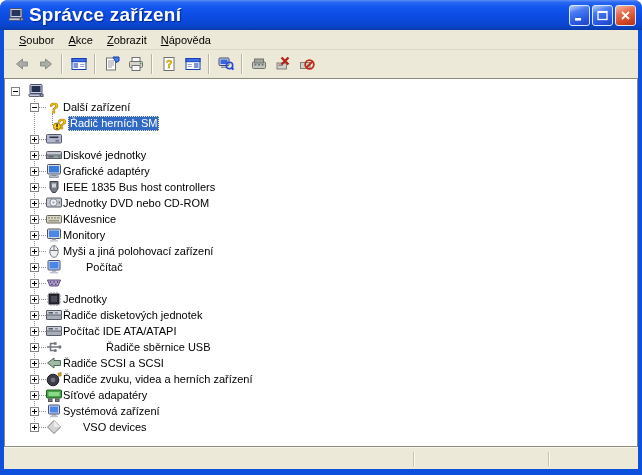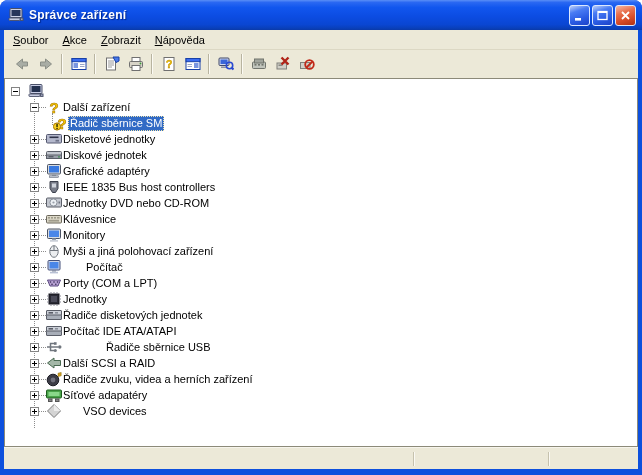--- a/index.html
+++ b/index.html
@@ -4,30 +4,30 @@
 <style>
   html,body{margin:0;padding:0;background:#fff;}
   body{width:642px;height:475px;overflow:hidden;font-family:"Liberation Sans",sans-serif;-webkit-font-smoothing:none;}
   .window{position:relative;width:642px;height:475px;background:#0d50dd;border-radius:8px 8px 0 0;box-sizing:border-box;}
 
   
   .titlebar{position:absolute;top:0;left:0;right:0;height:30px;border-radius:8px 8px 0 0;
     background:linear-gradient(180deg,#5a8ef6 0%,#2a68f2 8%,#1156ee 25%,#0c4ce2 55%,#0a46d2 82%,#0940bc 93%,#0a3aa8 100%);
     display:flex;align-items:center;padding:0 6px 0 8px;box-sizing:border-box;}
   .app-icon{width:16px;height:16px;display:inline-block;}
-  .title-text{color:#fff;font-weight:bold;font-size:12px;letter-spacing:.2px;text-shadow:1px 1px 1px #00268a;flex:1;margin-left:5px;white-space:nowrap;}
+  .title-text{color:#fff;font-weight:bold;font-size:19px;letter-spacing:.2px;text-shadow:1px 1px 1px #00268a;flex:1;margin-left:5px;white-space:nowrap;}
   .controls{display:flex;gap:2px;}
   .ctl{width:21px;height:21px;border:1px solid #dce8ff;border-radius:3px;padding:0;margin:0;
     display:flex;align-items:center;justify-content:center;box-sizing:border-box;cursor:default;}
   .ctl.minb,.ctl.maxb{background:linear-gradient(160deg,#bccff8 0%,#4a7cf4 30%,#2b5ce4 65%,#1d43c8 100%);}
   .ctl.closeb{background:linear-gradient(160deg,#f6b8a4 0%,#e8704e 35%,#d94e2a 65%,#b03214 100%);}
 
   
   .menubar{position:absolute;top:30px;left:4px;right:4px;height:20px;background:#ECE9D8;
-    display:flex;align-items:center;font-size:11px;color:#000;padding-left:2px;box-sizing:border-box;
+    display:flex;align-items:center;font-size:11px;color:#000;padding-left:8px;box-sizing:border-box;
     border-bottom:1px solid #dcd8c4;}
   .menu-item{padding:2px 7px;white-space:nowrap;}
 
   
   .toolbar{position:absolute;top:50px;left:4px;right:4px;height:28px;background:#ECE9D8;
     display:flex;align-items:center;padding-left:6px;box-sizing:border-box;}
   .tb-btn{width:24px;height:22px;background:transparent;border:0;padding:0;margin:0;
     display:flex;align-items:center;justify-content:center;}
   .tb-btn span{width:16px;height:16px;display:block;}
   .tb-sep{width:0;height:20px;border-left:1px solid #b8b4a0;border-right:1px solid #fbfaf4;margin:0 4px 0 3px;}
@@ -217,46 +217,45 @@
       </div>
       <div class="tree-row">
         <span class="ticon" style="left: 48px;">
           <svg xmlns="http://www.w3.org/2000/svg" width="16" height="16" viewBox="0 0 16 16">
             <text x="9" y="13.5" text-anchor="middle" font-size="15" font-weight="bold" fill="#f8c800" stroke="#a87800" stroke-width="0.6" font-family="Liberation Sans,sans-serif">?</text>
             <circle cx="4" cy="11.5" r="3.6" fill="#f8d020" stroke="#a87800"></circle>
             <rect x="3.4" y="8.8" width="1.3" height="3.4" fill="#1a1a00"></rect>
             <rect x="3.4" y="13" width="1.3" height="1.2" fill="#1a1a00"></rect>
           </svg>
         </span>
-        <span class="tlabel sel" style="left: 63px;">Řadič sběrnice SM</span>
+        <span class="tlabel sel" style="left: 63px;">Řadič herních SM</span>
       </div>
       <div class="tree-row">
         <div class="stub" style="left: 29px; width: 12px;"></div>
         <div class="expander plus" style="left: 25px;"></div>
         <span class="ticon" style="left: 41px;">
           <svg xmlns="http://www.w3.org/2000/svg" width="16" height="16" viewBox="0 0 16 16">
             <rect x="0.5" y="3.5" width="15" height="8.5" rx="1" fill="#b4b8cc" stroke="#545870"></rect>
             <rect x="3.5" y="5.5" width="9" height="1.6" fill="#2e3248"></rect>
             <rect x="9.5" y="8.8" width="3.5" height="1.8" fill="#6e7288"></rect>
           </svg>
         </span>
-        <span class="tlabel" style="left: 56px;">Disketové jednotky</span>
       </div>
       <div class="tree-row">
         <div class="stub" style="left: 29px; width: 12px;"></div>
         <div class="expander plus" style="left: 25px;"></div>
         <span class="ticon" style="left: 41px;">
           <svg xmlns="http://www.w3.org/2000/svg" width="16" height="16" viewBox="0 0 16 16">
             <rect x="0.5" y="4.5" width="15" height="7" rx="1" fill="#c4c8d0" stroke="#5a5e68"></rect>
             <rect x="0.5" y="8" width="15" height="3.5" fill="#9aa0aa" stroke="#5a5e68"></rect>
             <rect x="2.5" y="9" width="5" height="1.4" fill="#5a5e68"></rect>
             <circle cx="13" cy="9.8" r=".9" fill="#3a8a4a"></circle>
           </svg>
         </span>
-        <span class="tlabel" style="left: 56px;">Diskové jednotek</span>
+        <span class="tlabel" style="left: 56px;">Diskové jednotky</span>
       </div>
       <div class="tree-row">
         <div class="stub" style="left: 29px; width: 12px;"></div>
         <div class="expander plus" style="left: 25px;"></div>
         <span class="ticon" style="left: 41px;">
           <svg xmlns="http://www.w3.org/2000/svg" width="16" height="16" viewBox="0 0 16 16">
             <rect x="1.5" y="1.5" width="13" height="9.5" rx="1" fill="#d8dce0" stroke="#4a5264"></rect>
             <rect x="3" y="3" width="10" height="6.5" fill="#3a7ae0"></rect>
             <rect x="6" y="11" width="4" height="1.8" fill="#9aa2ae"></rect>
             <rect x="3.5" y="12.8" width="9" height="1.6" fill="#c0c6d0" stroke="#4a5264" stroke-width="0.5"></rect>
@@ -351,21 +350,20 @@
             <path d="M1.5 5 h13 l-2.5 6 h-8 z" fill="#b8a2d4" stroke="#5a4880"></path>
             <g fill="#342a50">
               <circle cx="4.5" cy="7" r=".8"></circle>
               <circle cx="8" cy="7" r=".8"></circle>
               <circle cx="11.5" cy="7" r=".8"></circle>
               <circle cx="6" cy="9.2" r=".8"></circle>
               <circle cx="9.8" cy="9.2" r=".8"></circle>
             </g>
           </svg>
         </span>
-        <span class="tlabel" style="left: 56px;">Porty (COM a LPT)</span>
       </div>
       <div class="tree-row">
         <div class="stub" style="left: 29px; width: 12px;"></div>
         <div class="expander plus" style="left: 25px;"></div>
         <span class="ticon" style="left: 41px;">
           <svg xmlns="http://www.w3.org/2000/svg" width="16" height="16" viewBox="0 0 16 16">
             <rect x="3" y="3" width="10" height="10" fill="#2a2a34" stroke="#14141c"></rect>
             <g stroke="#8a8a96">
               <line x1="1" y1="5" x2="3" y2="5"></line>
               <line x1="1" y1="8" x2="3" y2="8"></line>
@@ -429,21 +427,21 @@
         <span class="tlabel" style="left: 56px; margin-left: 43px;">Řadiče sběrnice USB</span>
       </div>
       <div class="tree-row">
         <div class="stub" style="left: 29px; width: 12px;"></div>
         <div class="expander plus" style="left: 25px;"></div>
         <span class="ticon" style="left: 41px;">
           <svg xmlns="http://www.w3.org/2000/svg" width="16" height="16" viewBox="0 0 16 16">
             <path d="M14.5 5.5 v5 h-6.5 v2.5 L1.5 8 L8 3 v2.5 z" fill="#a4b8a8" stroke="#4a6a52"></path>
           </svg>
         </span>
-        <span class="tlabel" style="left: 56px;">Další SCSI a RAID</span>
+        <span class="tlabel" style="left: 56px;">Řadiče SCSI a SCSI</span>
       </div>
       <div class="tree-row">
         <div class="stub" style="left: 29px; width: 12px;"></div>
         <div class="expander plus" style="left: 25px;"></div>
         <span class="ticon" style="left: 41px;">
           <svg xmlns="http://www.w3.org/2000/svg" width="16" height="16" viewBox="0 0 16 16">
             <circle cx="7" cy="9" r="5.8" fill="#3c3c46" stroke="#1c1c24"></circle>
             <circle cx="7" cy="9" r="2.4" fill="#72727e"></circle>
             <path d="M12 2.2 l3.2 -0.8 v3.4 l-3.2 0.8 z" fill="#d0a020" stroke="#8a6a10" stroke-width="0.5"></path>
           </svg>
@@ -461,20 +459,33 @@
             <rect x="9.5" y="12" width="3.5" height="2.5" fill="#8a8a8a" stroke="#555555"></rect>
           </svg>
         </span>
         <span class="tlabel" style="left: 56px;">Síťové adapatéry</span>
       </div>
       <div class="tree-row">
         <div class="stub" style="left: 29px; width: 12px;"></div>
         <div class="expander plus" style="left: 25px;"></div>
         <span class="ticon" style="left: 41px;">
           <svg xmlns="http://www.w3.org/2000/svg" width="16" height="16" viewBox="0 0 16 16">
+            <rect x="2.5" y="2" width="11" height="9" rx="1" fill="#ccd4e8" stroke="#44507a"></rect>
+            <rect x="4" y="3.5" width="8" height="6" fill="#4a86e8"></rect>
+            <rect x="5.5" y="11" width="5" height="1.6" fill="#8a92a8"></rect>
+            <rect x="4" y="12.8" width="8" height="1.4" fill="#b8c0d4"></rect>
+          </svg>
+        </span>
+        <span class="tlabel" style="left: 56px;">Systémová zařízení</span>
+      </div>
+      <div class="tree-row">
+        <div class="stub" style="left: 29px; width: 12px;"></div>
+        <div class="expander plus" style="left: 25px;"></div>
+        <span class="ticon" style="left: 41px;">
+          <svg xmlns="http://www.w3.org/2000/svg" width="16" height="16" viewBox="0 0 16 16">
             <path d="M8 1.5 L14.5 8 L8 14.5 L1.5 8 Z" fill="#d4d4d4" stroke="#7a7a7a"></path>
             <path d="M8 1.5 L14.5 8 L8 8 Z" fill="#ececec"></path>
           </svg>
         </span>
         <span class="tlabel" style="left: 56px; margin-left: 20px;">VSO devices</span>
       </div>
       <div class="vdots" style="left: 29px; top: 20px; height: 329px;"></div>
       <div class="vdots" style="left: 47px; top: 34px; height: 12px;"></div>
     </div>
 

